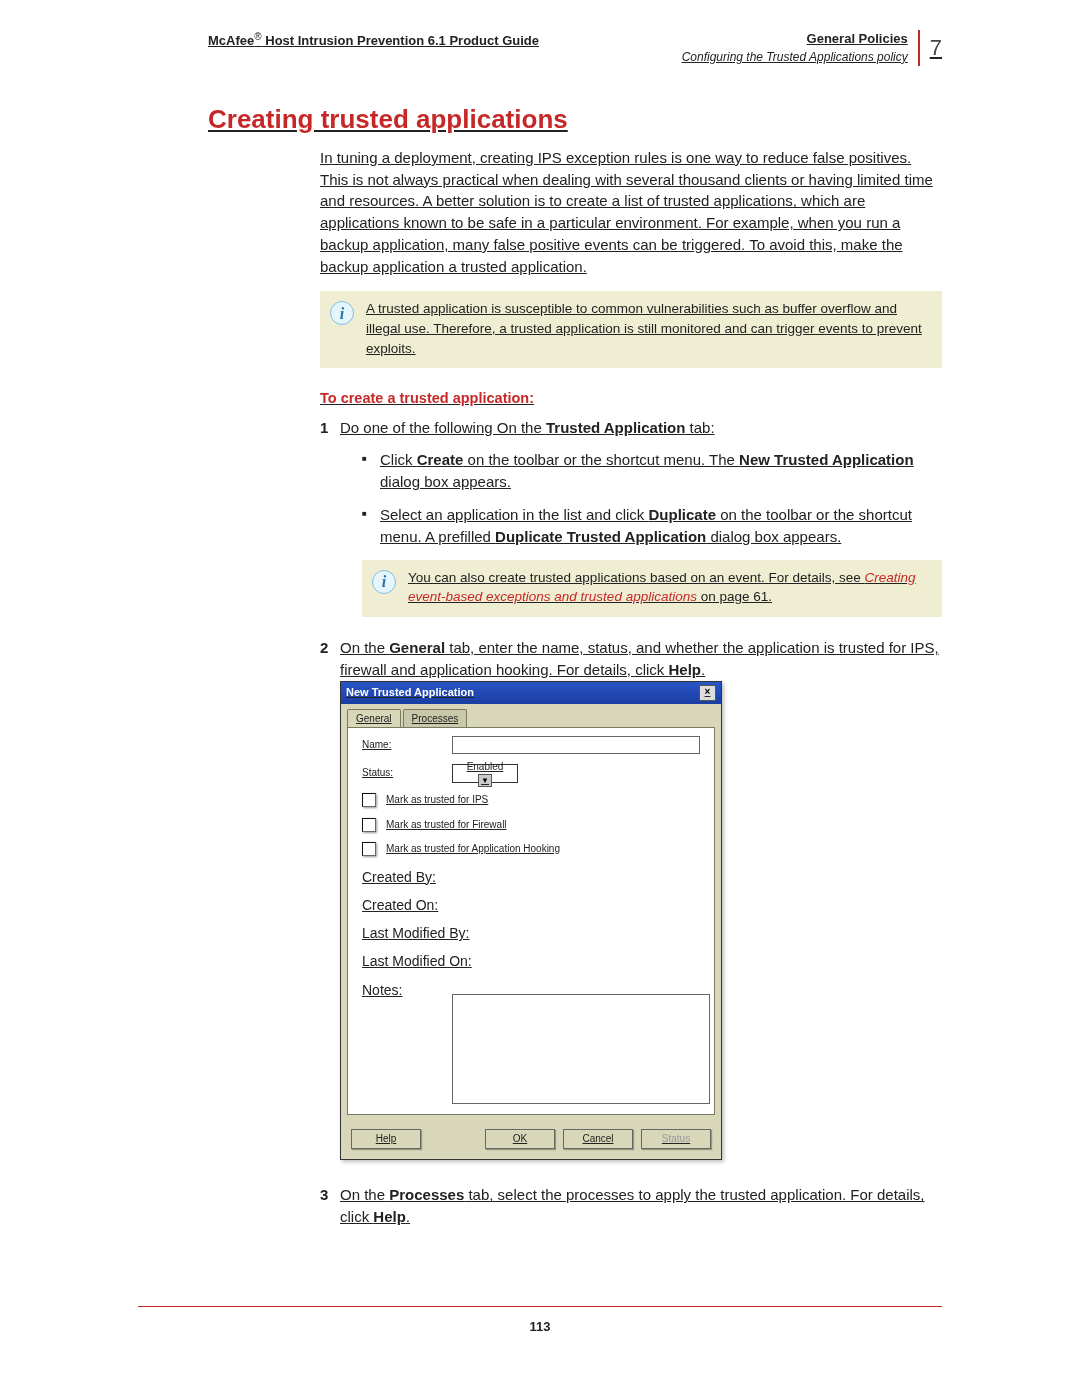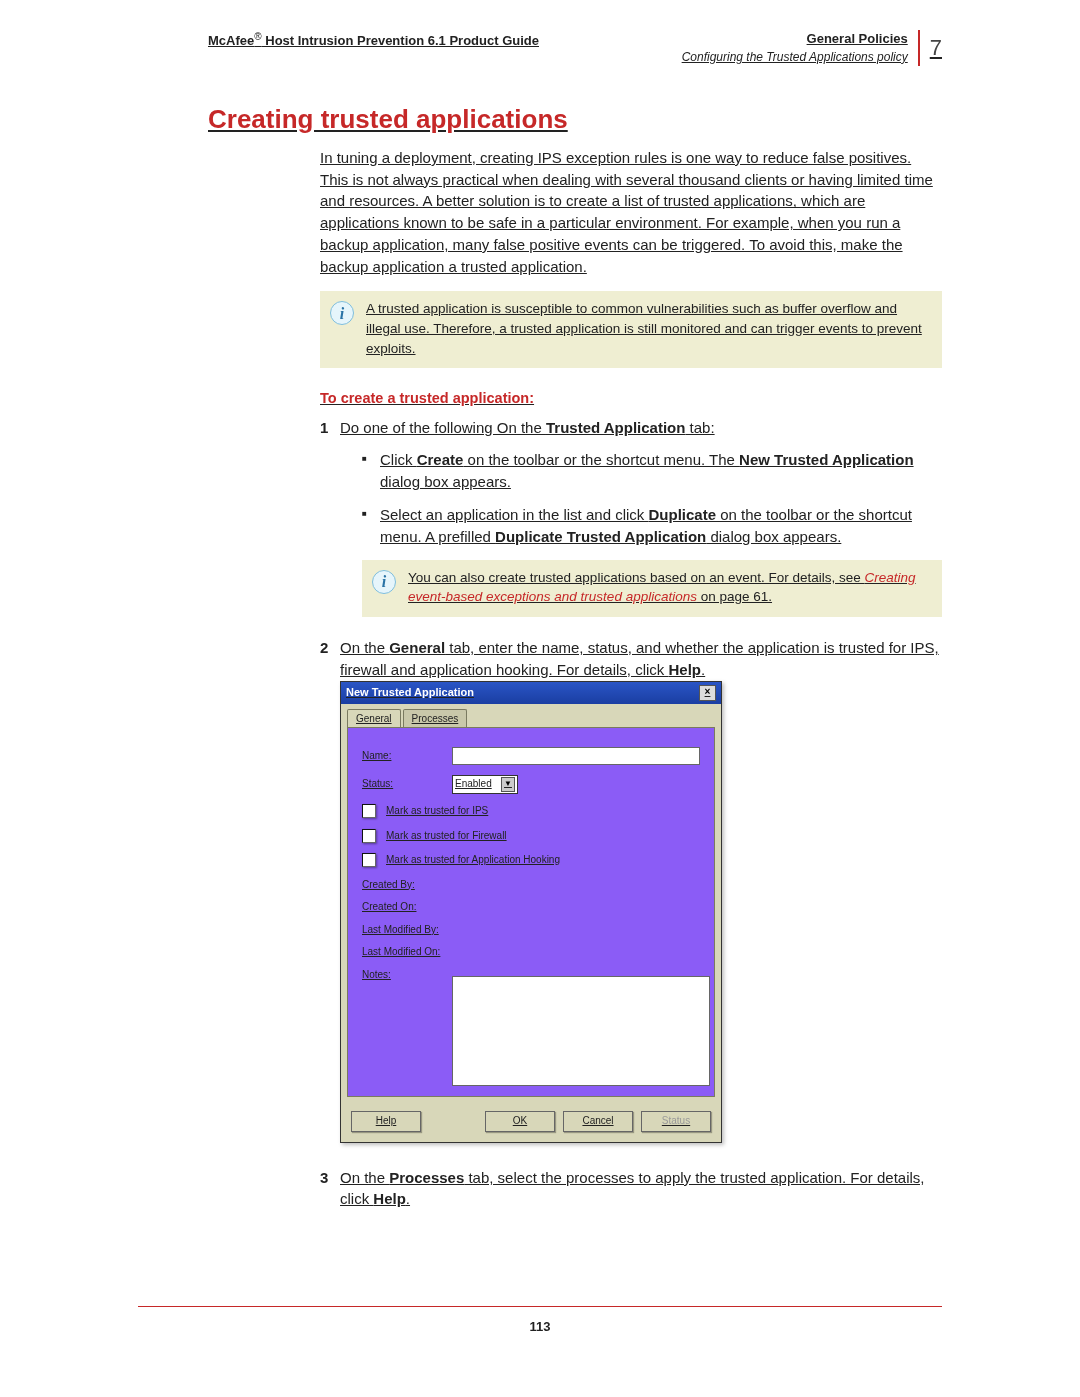--- a/index.html
+++ b/index.html
@@ -186,22 +186,22 @@
     padding: 2px 8px;
     border: 1px solid #7a7a60;
     border-bottom: none;
     background: #d8d7b9;
     font-size: 10px;
     border-radius: 2px 2px 0 0;
   }
   .dlg-tab.inactive { background: #c9c8aa; }
   .dlg-panel {
     border: 1px solid #7a7a60;
-    background: #8b5cf6;
-    padding: 19px 14px 10px 14px;
+    background: #ffffff;
+    padding: 8px 14px 10px 14px;
     min-height: 320px;
     position: relative;
   }
   .dlg-row {
     display: flex;
     align-items: center;
     margin-bottom: 10px;
     font-size: 10px;
     color: #222;
   }
@@ -213,40 +213,41 @@
     border: 1px solid #666;
   }
   .dlg-select {
     width: 60px; height: 17px;
     background: #fff;
     border: 1px solid #333;
     font-size: 10px;
     display: inline-flex;
     align-items: center;
     padding: 0 2px;
-    justify-content: space-between;
+    justify-content: center;
+    flex-direction: column;
   }
   .dlg-select .arrow {
     width: 12px; height: 13px;
     background: #ccc;
     border: 1px solid #555;
     text-align: center;
     font-size: 8px;
     line-height: 11px;
     color:#000;
   }
   .dlg-check {
     width: 12px; height: 12px;
     border: 1px inset #666;
     background: #fff;
     margin-right: 10px;
     box-shadow: 1px 1px 2px rgba(0,0,0,.4);
   }
   .dlg-meta {
-    font-size: 10px;
+    font-size: 14px;
     margin: 8px 0;
   }
   .dlg-notes {
     margin-top: 6px;
   }
   .dlg-notes .ta {
     width: 256px;
     height: 108px;
     background: #fff;
     border: 1px solid #666;

